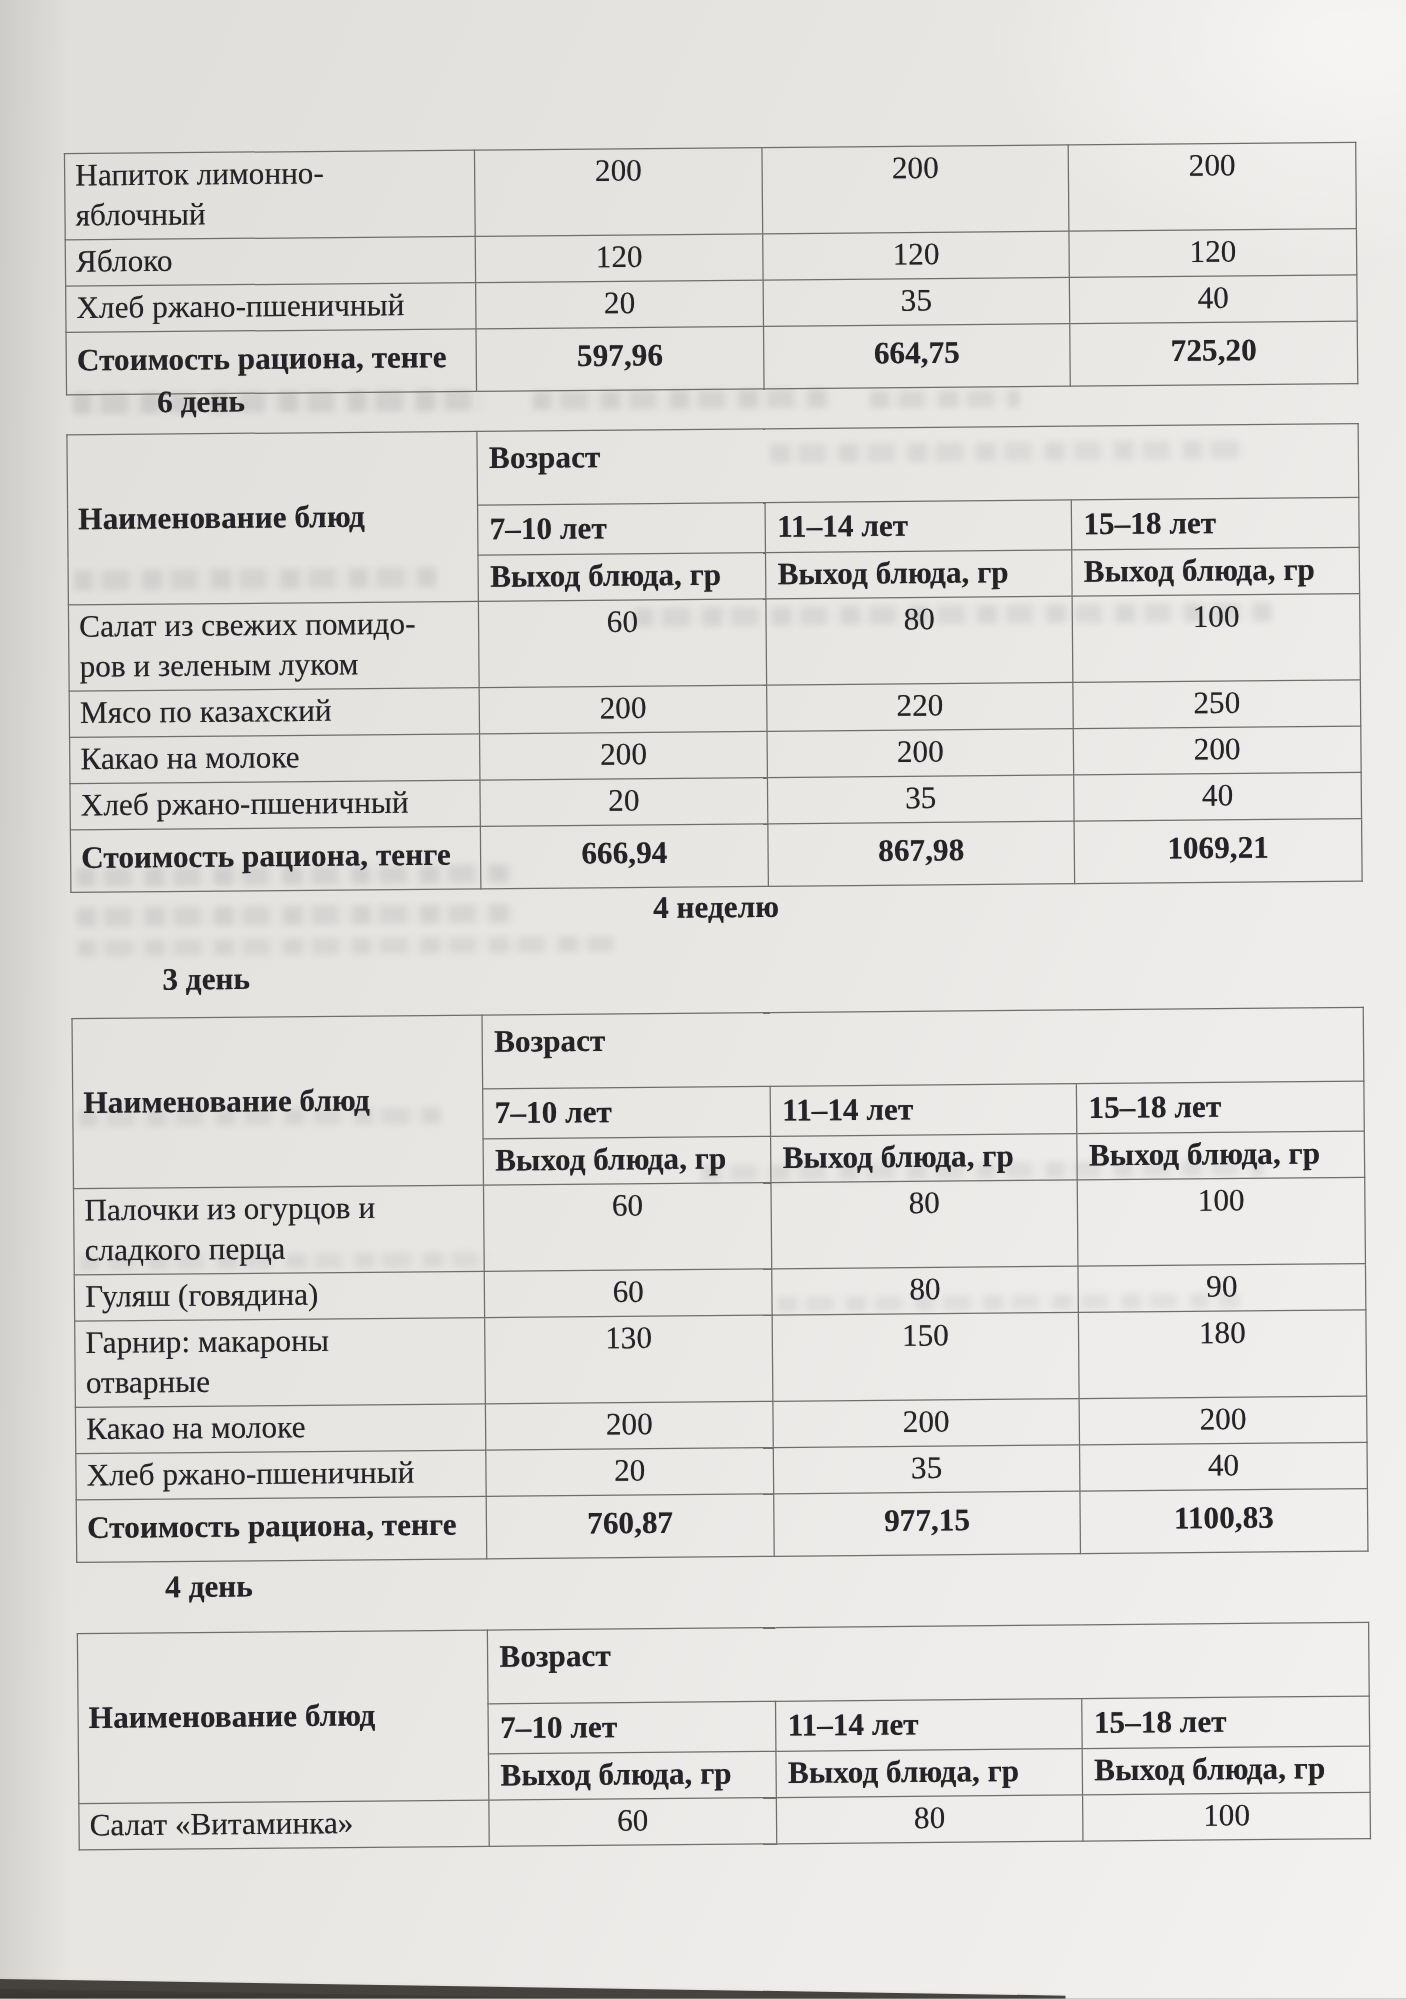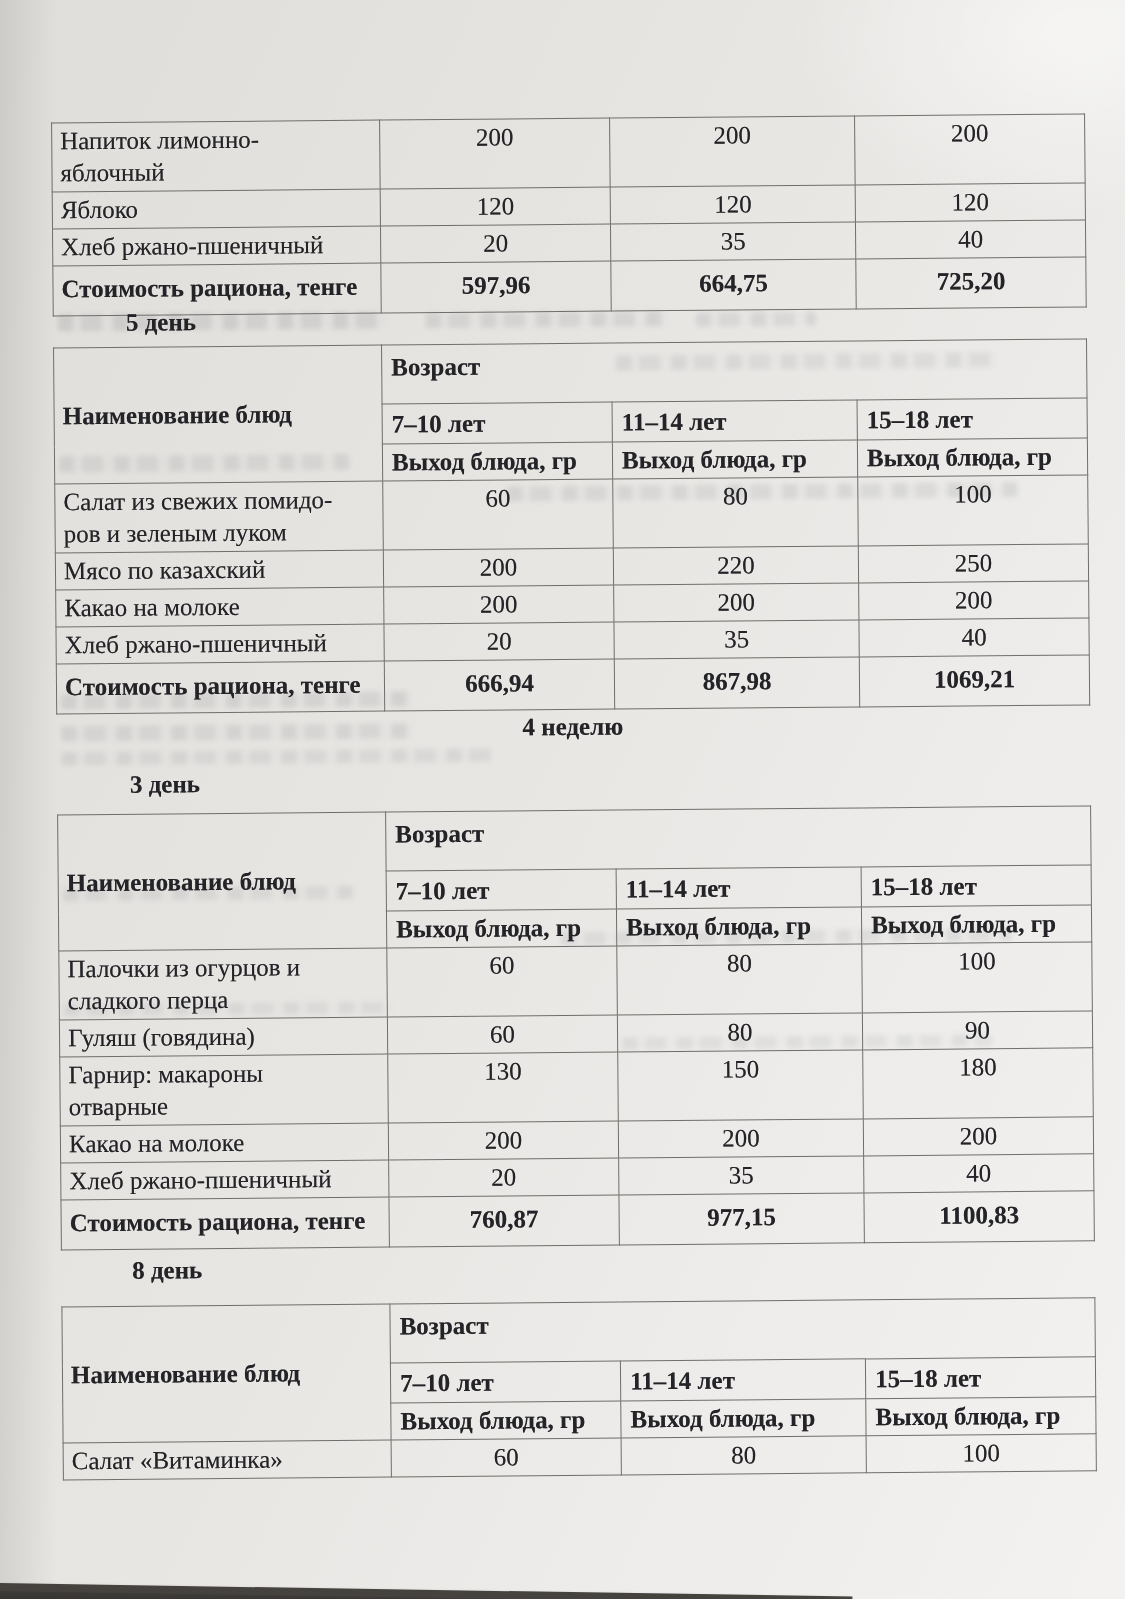--- a/index.html
+++ b/index.html
@@ -125,21 +125,21 @@
         </tr>
         <tr class="total">
           <td class="dish">Стоимость рациона, тенге</td>
           <td class="val">597,96</td>
           <td class="val">664,75</td>
           <td class="val">725,20</td>
         </tr>
       </tbody>
     </table>
 
-    <div class="heading" style="top:304px;left:130px">5 день</div>
+    <div class="heading" style="top:304px;left:130px">6 день</div>
 
     <table class="menu-table" style="top:343px">
       <colgroup>
           <col style="width:328px">
           <col style="width:230px">
           <col style="width:245px">
           <col style="width:230px">
         </colgroup>
       <tbody>
         <tr>
@@ -249,21 +249,21 @@
         </tr>
         <tr class="total">
           <td class="dish">Стоимость рациона, тенге</td>
           <td class="val">760,87</td>
           <td class="val">977,15</td>
           <td class="val">1100,83</td>
         </tr>
       </tbody>
     </table>
 
-    <div class="heading" style="top:1252px;left:128px">8 день</div>
+    <div class="heading" style="top:1252px;left:128px">4 день</div>
 
     <table class="menu-table" style="top:1302px">
       <colgroup>
           <col style="width:328px">
           <col style="width:230px">
           <col style="width:245px">
           <col style="width:230px">
         </colgroup>
       <tbody>
         <tr>

